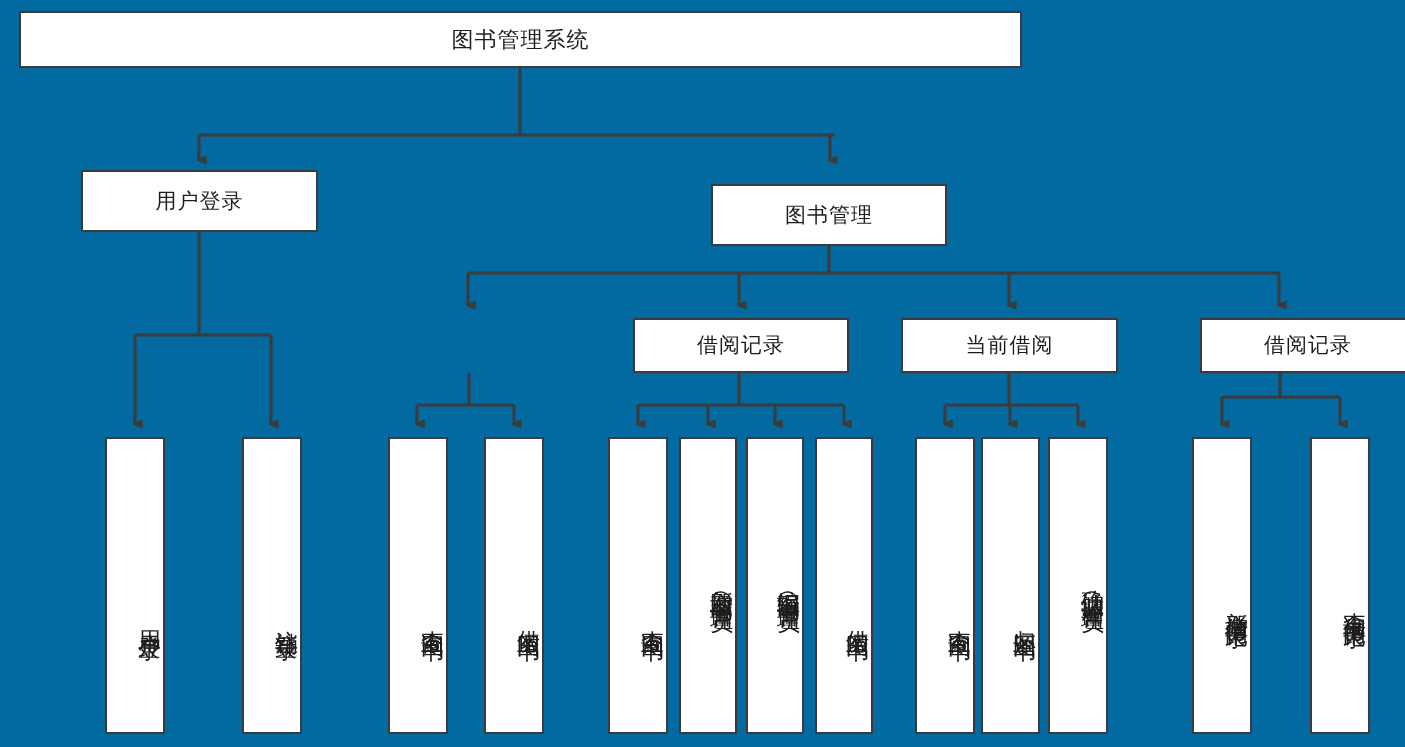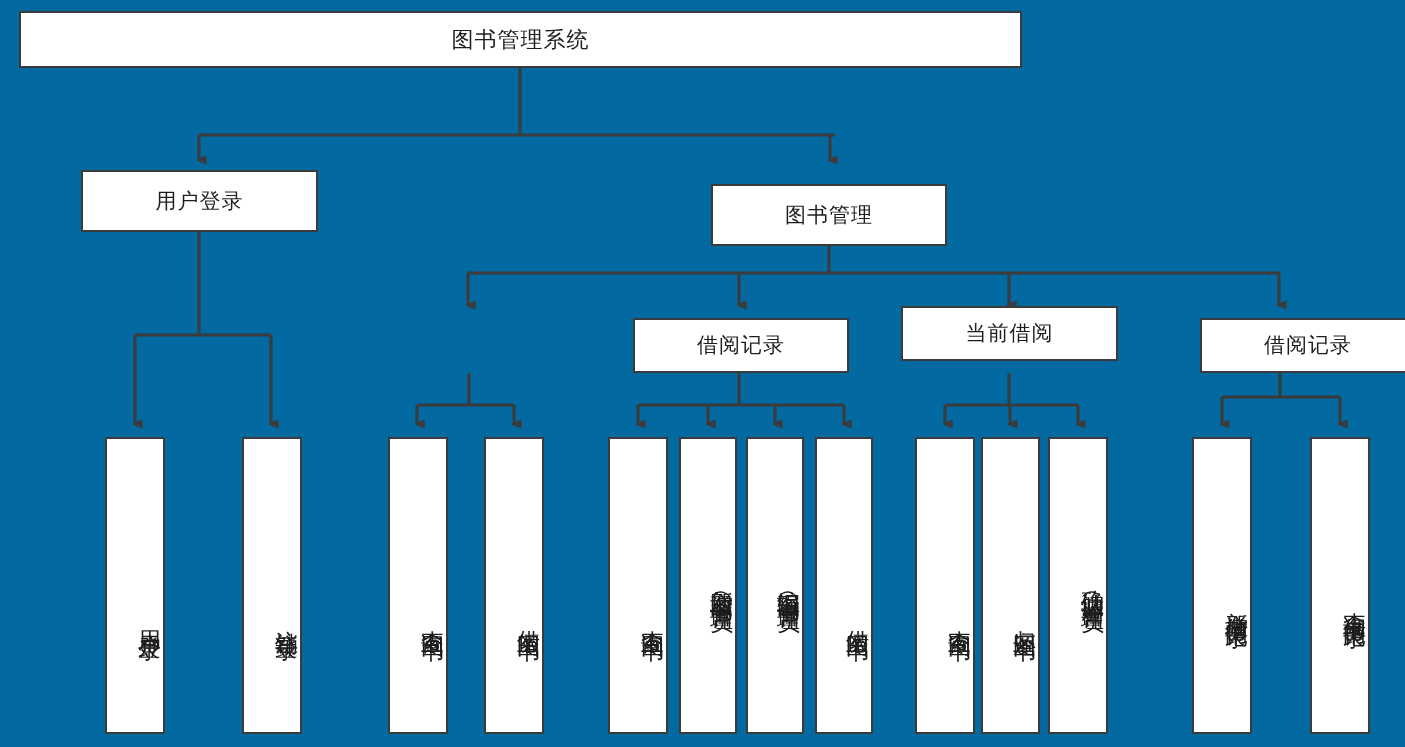--- a/index.html
+++ b/index.html
@@ -138,21 +138,21 @@
 
   <div class="node horiz" style="left:711px; top:184px; width:236px; height:62px;">
     <span>图书管理</span>
   </div>
 
 
   <div class="node horiz" style="left:633px; top:318px; width:216px; height:55px;">
     <span>借阅记录</span>
   </div>
 
-  <div class="node horiz" style="left:901px; top:306px; width:217px; height:55px;">
+  <div class="node horiz" style="left:901px; top:318px; width:217px; height:55px;">
     <span>当前借阅</span>
   </div>
 
   <div class="node horiz" style="left:1200px; top:318px; width:216px; height:55px;">
     <span>借阅记录</span>
   </div>
 
   <div class="node vert" style="left:105px; top:437px; width:60px; height:297px; padding-top:72px;">
     <span class="vtext">用户登录</span>
   </div>

